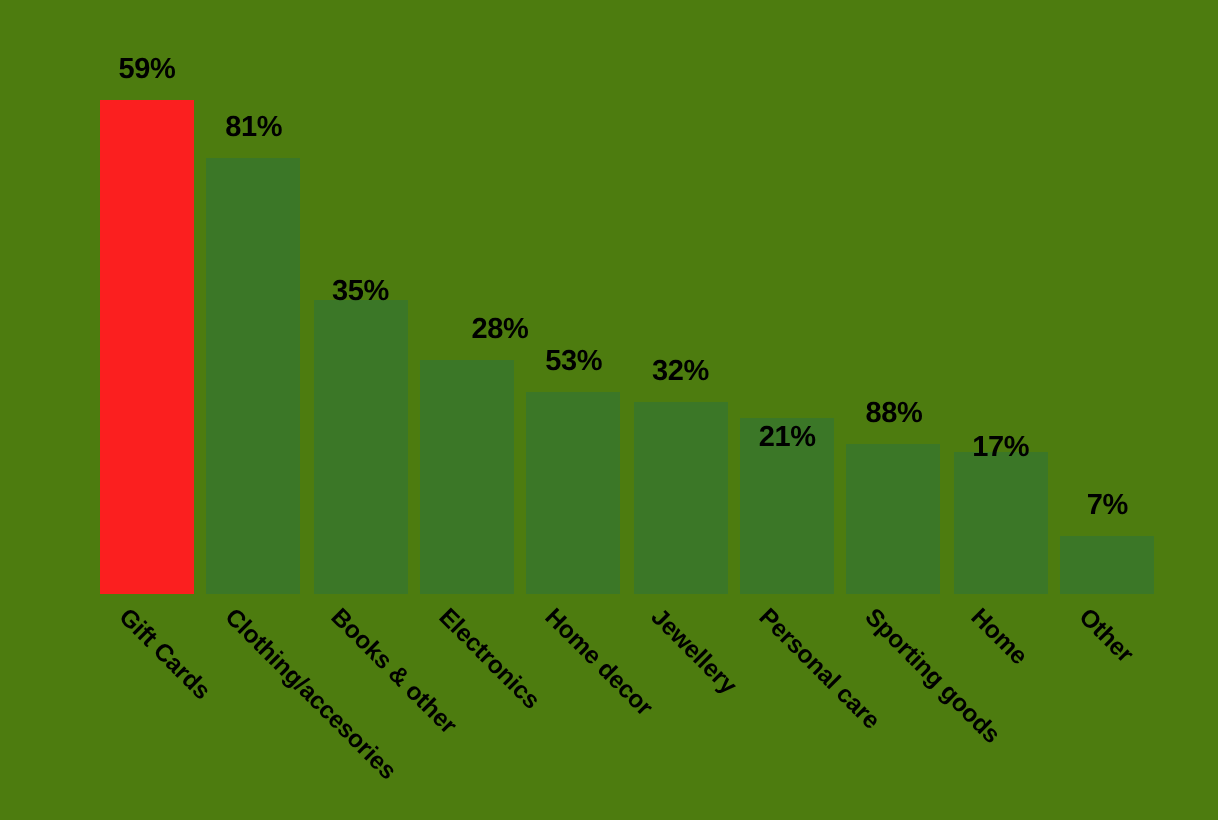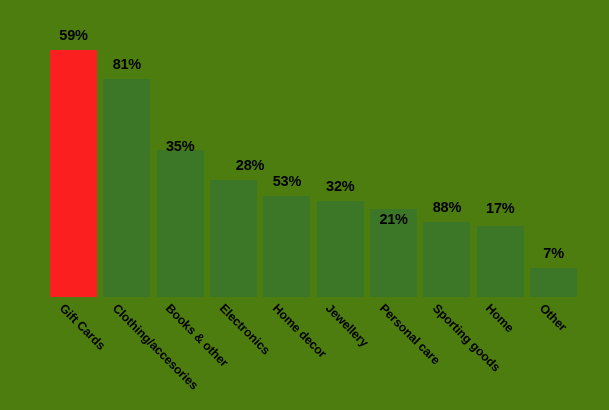--- a/index.html
+++ b/index.html
@@ -108,21 +108,21 @@
       <div class="bar-value" style="left: 393.6px; top: 187.01px; transform: translateX(-50%); color: rgb(0, 0, 0); margin-top: 25px;">21%</div>
       <div class="cat-label" style="left: 385.6px; color: rgb(0, 0, 0);">Personal care</div>
       <div class="bar-group" style="left: 423.45px;">
         <div class="bar" title="Sporting goods 18%" style="height: 75.42px; background: rgb(59, 119, 39);"></div>
       </div>
       <div class="bar-value" style="left: 446.95px; top: 199.58px; transform: translateX(-50%); color: rgb(0, 0, 0);">88%</div>
       <div class="cat-label" style="left: 438.95px; color: rgb(0, 0, 0);">Sporting goods</div>
       <div class="bar-group" style="left: 476.8px;">
         <div class="bar" title="Home 17%" style="height: 71.23px; background: rgb(59, 119, 39);"></div>
       </div>
-      <div class="bar-value" style="left: 500.3px; top: 201px; transform: translateX(-50%); color: rgb(0, 0, 0);">17%</div>
+      <div class="bar-value" style="left: 500.3px; top: 217px; transform: translateX(-50%); color: rgb(0, 0, 0);">17%</div>
       <div class="cat-label" style="left: 492.3px; color: rgb(0, 0, 0);">Home</div>
       <div class="bar-group" style="left: 530.15px;">
         <div class="bar" title="Other 7%" style="height: 29.33px; background: rgb(59, 119, 39);"></div>
       </div>
       <div class="bar-value" style="left: 553.65px; top: 245.67px; transform: translateX(-50%); color: rgb(0, 0, 0);">7%</div>
       <div class="cat-label" style="left: 545.65px; color: rgb(0, 0, 0);">Other</div>
     </div>
 </div>
 
 </body></html>

